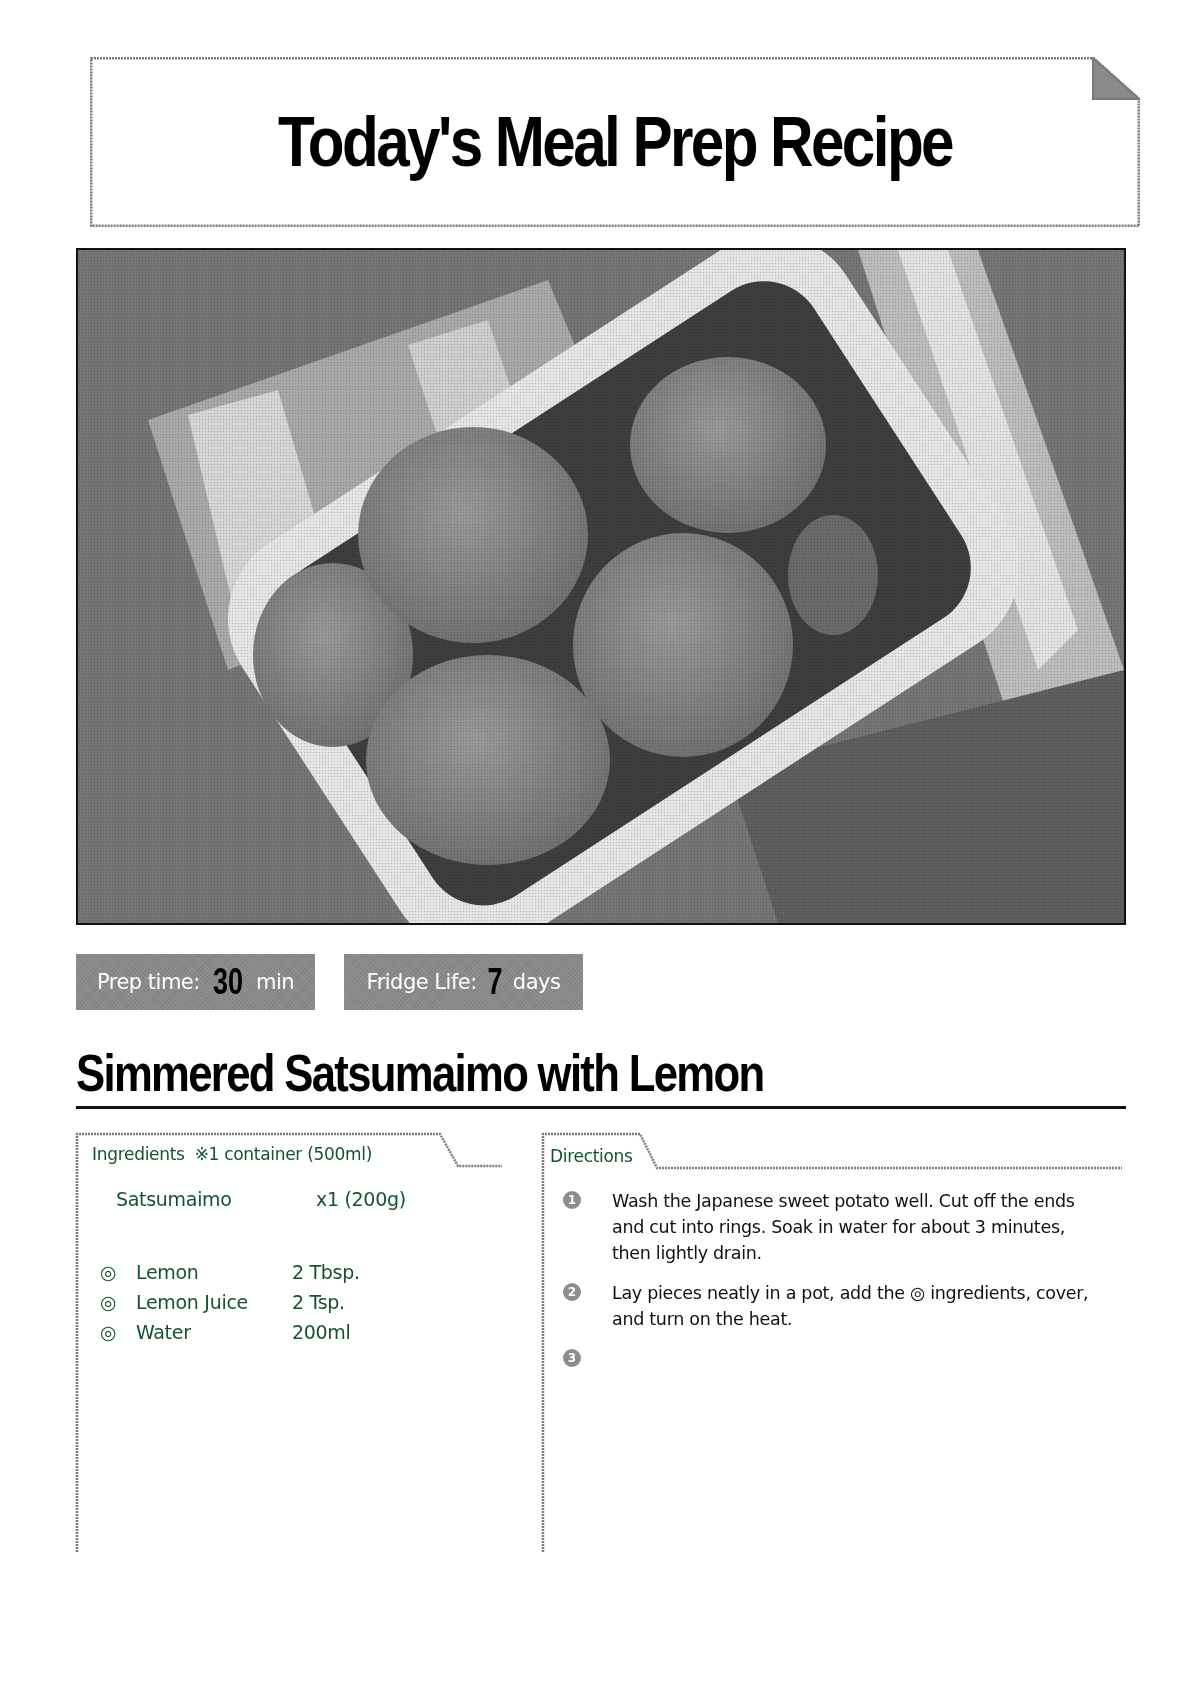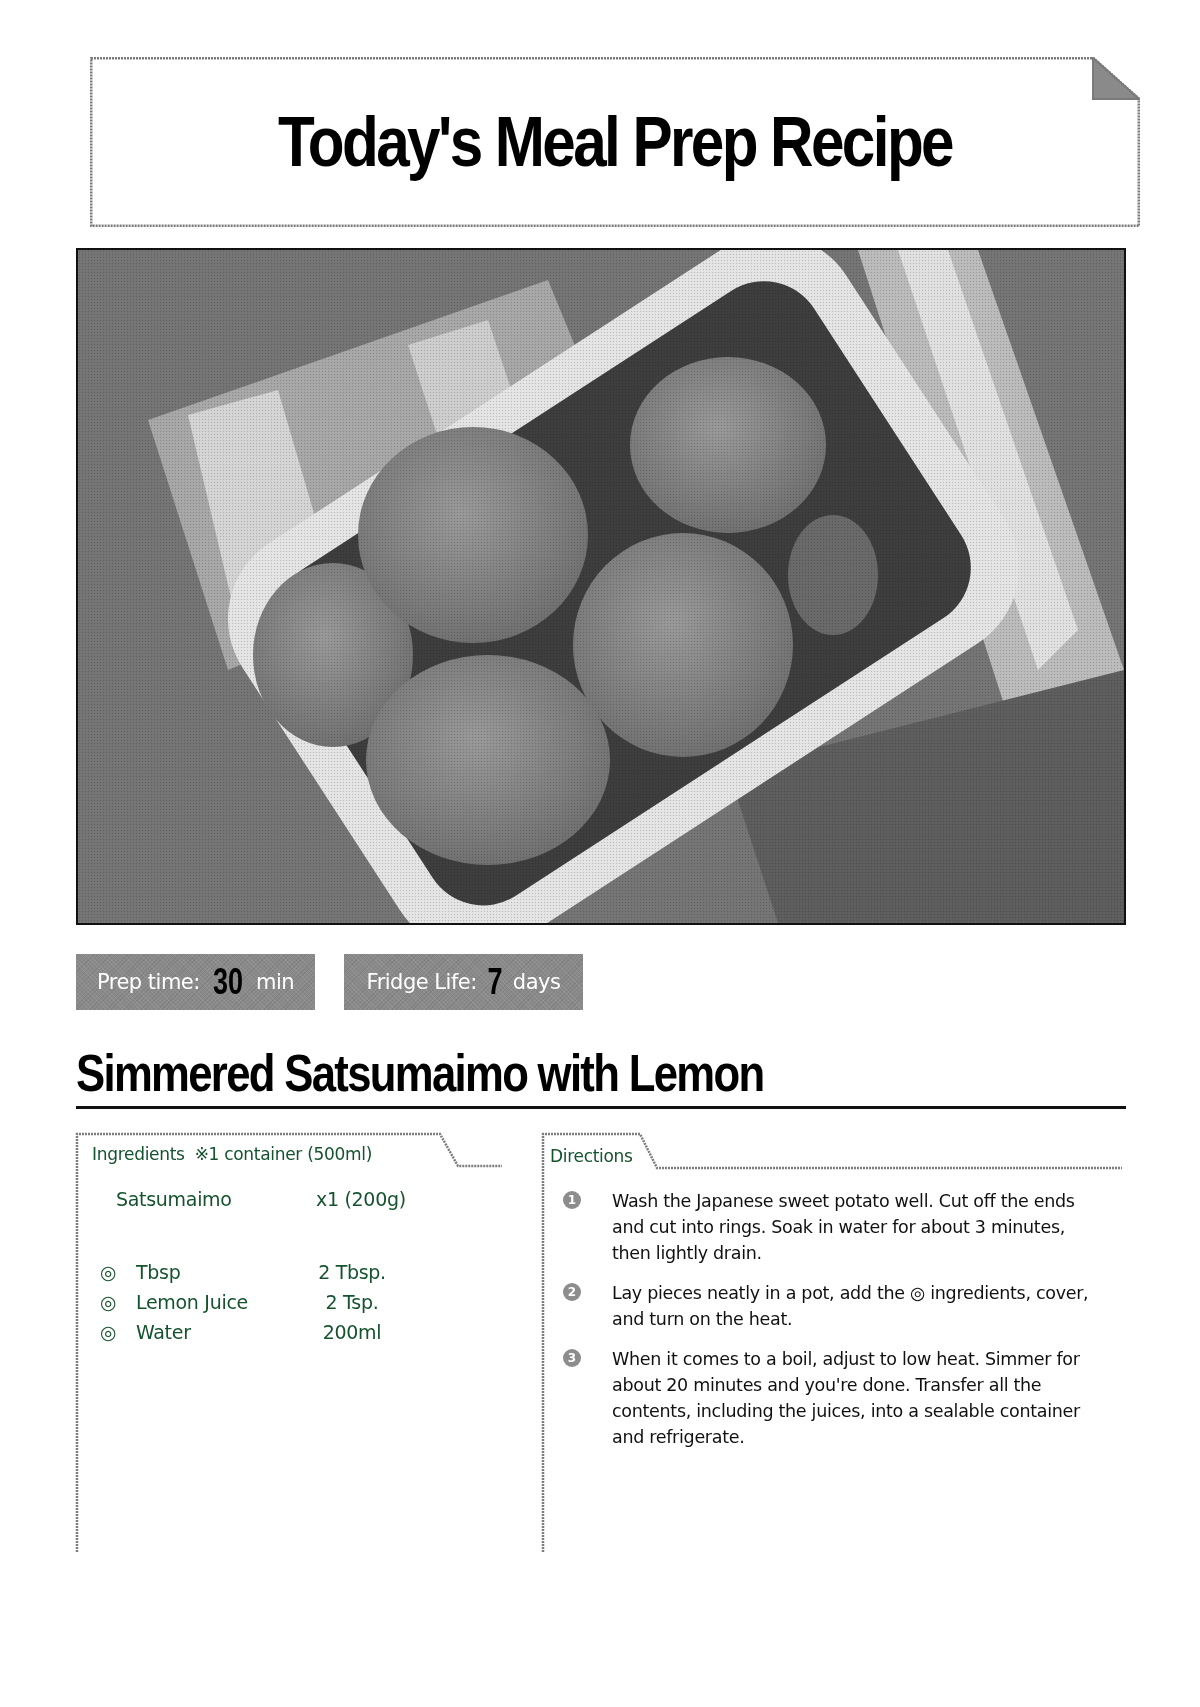--- a/index.html
+++ b/index.html
@@ -42,21 +42,21 @@
   
   .panel-svg { position: absolute; }
   .panel-head { position: absolute; font-size: 17px; color: #14532d; white-space: nowrap; letter-spacing: -0.3px; }
   #ing-head { left: 92px; top: 1144px; }
   #ing-head .note { margin-left: 10px; }
   #dir-head { left: 550px; top: 1146px; }
 
   .ing-row { position: absolute; font-size: 19px; color: #14532d; white-space: nowrap; letter-spacing: -0.3px; }
   .ing-row .mark { position: absolute; left: 0; }
   .ing-row .name { position: absolute; }
-  .ing-row .qty { position: absolute; text-align: center; }
+  .ing-row .qty { position: absolute; text-align: left; }
 
   .step { position: absolute; left: 560px; width: 560px; }
   .step .num { position: absolute; left: 3px; top: 3px; width: 18px; height: 18px; border-radius: 50%;
     background: #8d8d8d; color: #fff; font-size: 12px; font-weight: 700;
     display: flex; align-items: center; justify-content: center; }
   .step .txt { position: absolute; left: 52px; width: 490px; font-size: 17.5px; line-height: 26px;
     color: #111; letter-spacing: -0.3px; margin: 0; }
 </style>
 </head>
 <body>
@@ -133,21 +133,21 @@
 </div>
 
 <div class="ing-row" style="left:116px;top:1188px;width:300px;height:26px;">
   <span class="name" style="left:0">Satsumaimo</span>
   <span class="qty" style="left:195px;width:0;"></span>
   <span class="name" style="left:200px">x1 (200g)</span>
 </div>
 
 <div class="ing-row" style="left:100px;top:1261px;width:312px;height:26px;">
   <span class="mark">◎</span>
-  <span class="name" style="left:36px">Tbsp</span>
+  <span class="name" style="left:36px">Lemon</span>
   <span class="qty" style="right:0;width:120px">2 Tbsp.</span>
 </div>
 <div class="ing-row" style="left:100px;top:1291px;width:312px;height:26px;">
   <span class="mark">◎</span>
   <span class="name" style="left:36px">Lemon Juice</span>
   <span class="qty" style="right:0;width:120px">2 Tsp.</span>
 </div>
 <div class="ing-row" style="left:100px;top:1321px;width:312px;height:26px;">
   <span class="mark">◎</span>
   <span class="name" style="left:36px">Water</span>
@@ -159,14 +159,13 @@
 <div class="step" style="top:1188px;height:80px;">
   <span class="num">1</span>
   <p class="txt">Wash the Japanese sweet potato well. Cut off the ends and cut into rings. Soak in water for about 3 minutes, then lightly drain.</p>
 </div>
 <div class="step" style="top:1280px;height:54px;">
   <span class="num">2</span>
   <p class="txt">Lay pieces neatly in a pot, add the ◎ ingredients, cover, and turn on the heat.</p>
 </div>
 <div class="step" style="top:1346px;height:106px;">
   <span class="num">3</span>
-  <p class="txt">When it comes to a boil, adjust to low heat. Simmer for about 20 minutes and you're done. Transfer all the contents, including the juices, into a sealable container and refrigerate.</p>
 </div>
 
 </body></html>

